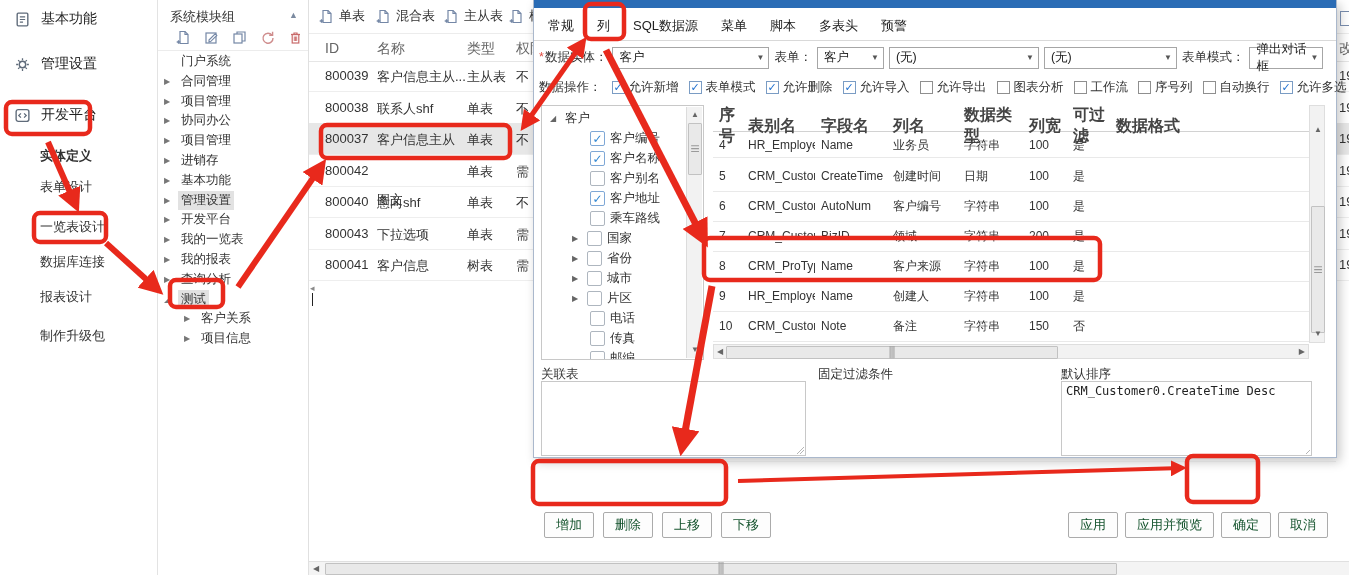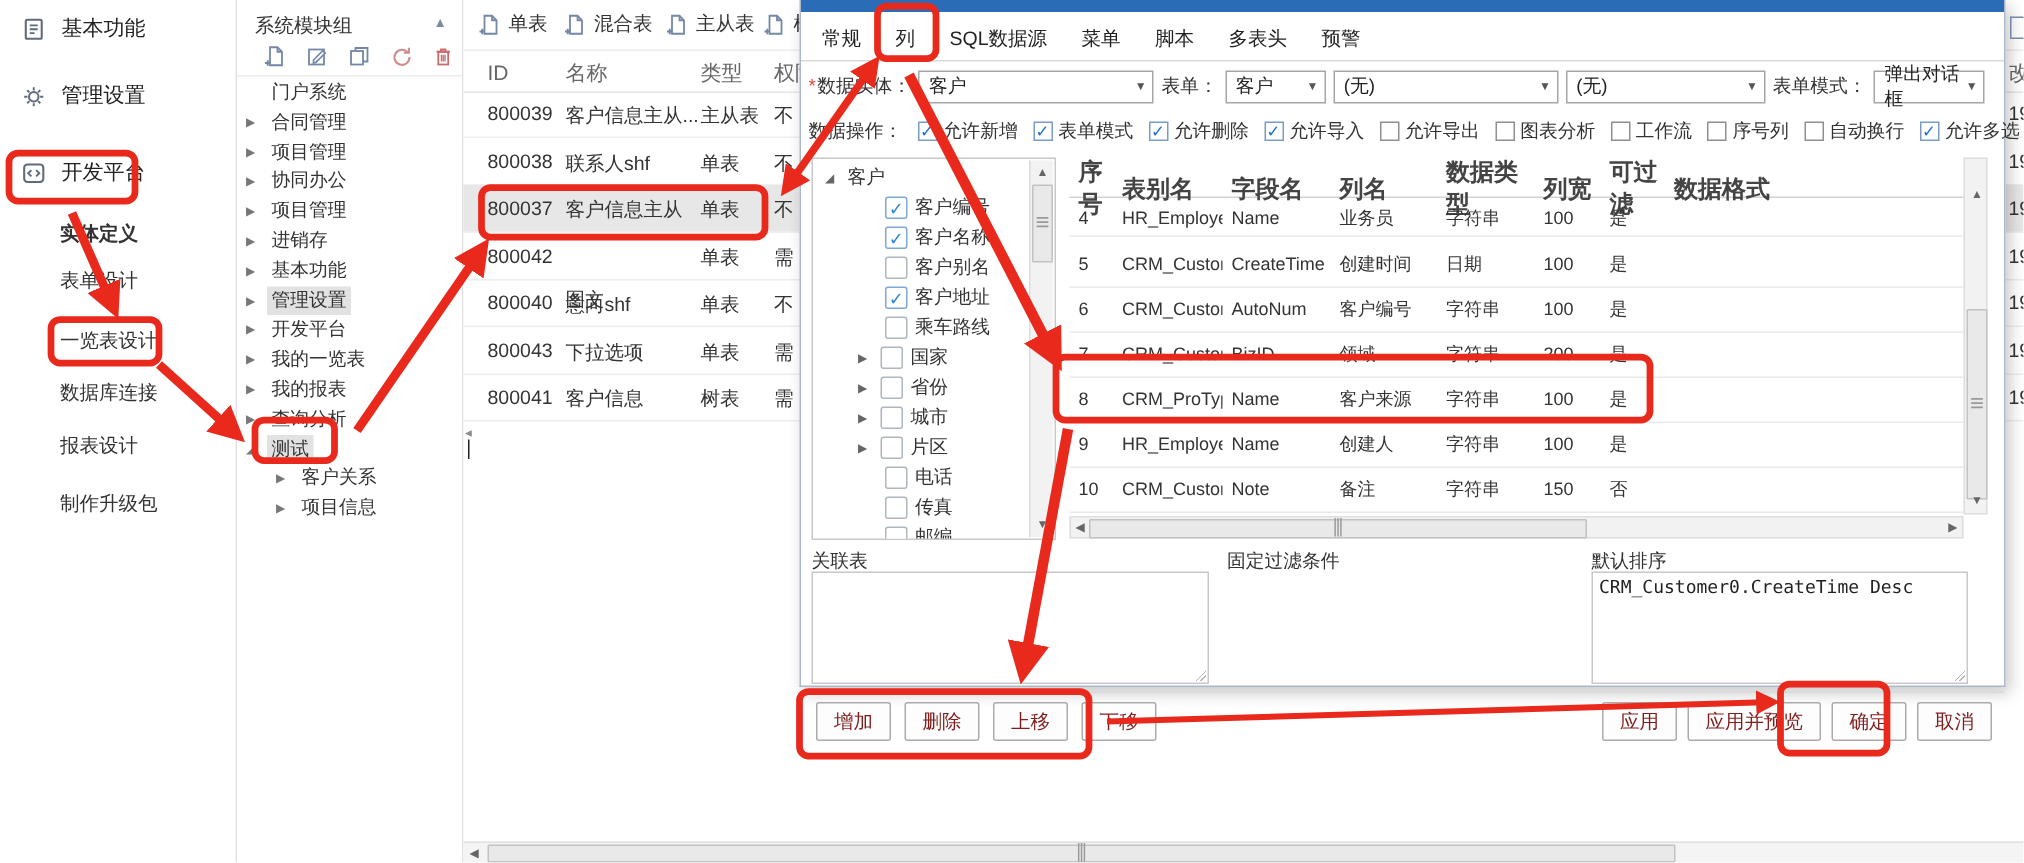--- a/index.html
+++ b/index.html
@@ -66,21 +66,21 @@
   .ct-row>span{padding-left:6px;overflow:hidden;white-space:nowrap;}
   #ct-header>span{padding-left:6px;}
   
   #ct-vscroll{position:absolute;left:775px;top:105px;width:16px;height:238px;background:#f2f2f2;border:1px solid #dedede;box-sizing:border-box;}
   #ct-hscroll{position:absolute;left:179px;top:344px;width:596px;height:15px;background:#f2f2f2;border:1px solid #dedede;box-sizing:border-box;}
   
   .bp-label{position:absolute;top:366px;font-size:12.5px;color:#333;}
   .bp-box{position:absolute;top:381px;height:75px;border:1px solid #c8c8c8;box-sizing:border-box;background:#fff;font-family:"DejaVu Sans Mono",monospace;font-size:12px;color:#222;padding:2px 4px;white-space:pre-wrap;overflow:hidden;}
   .grip{position:absolute;right:1px;bottom:1px;width:7px;height:7px;background:
     linear-gradient(135deg,transparent 50%,#b5b5b5 50%,#b5b5b5 57%,transparent 57%,transparent 71%,#b5b5b5 71%,#b5b5b5 78%,transparent 78%);}
-  .btn{height:26px;border:1px solid #ababab;background:#fdfdfd;border-radius:2px;font-size:13px;color:#7f1d1d;display:inline-flex;align-items:center;justify-content:center;padding:0 11px;cursor:pointer;font-family:inherit;white-space:nowrap;}
+  .btn{height:26px;border:1px solid #ababab;background:#fdfdfd;border-radius:2px;font-size:13px;color:#14532d;display:inline-flex;align-items:center;justify-content:center;padding:0 11px;cursor:pointer;font-family:inherit;white-space:nowrap;margin-top:44px;}
   #btns-left{position:absolute;left:10px;top:468px;display:flex;gap:9px;}
   #btns-right{position:absolute;right:8px;top:468px;display:flex;gap:7px;}
   
   #strip-icon{position:absolute;left:1340px;top:11px;width:9px;height:13px;border:1px solid #7487a6;border-right:none;z-index:11;}
   
   #overlay{position:absolute;left:0;top:0;width:1349px;height:575px;z-index:50;pointer-events:none;}
 </style>
 </head>
 <body>
 

